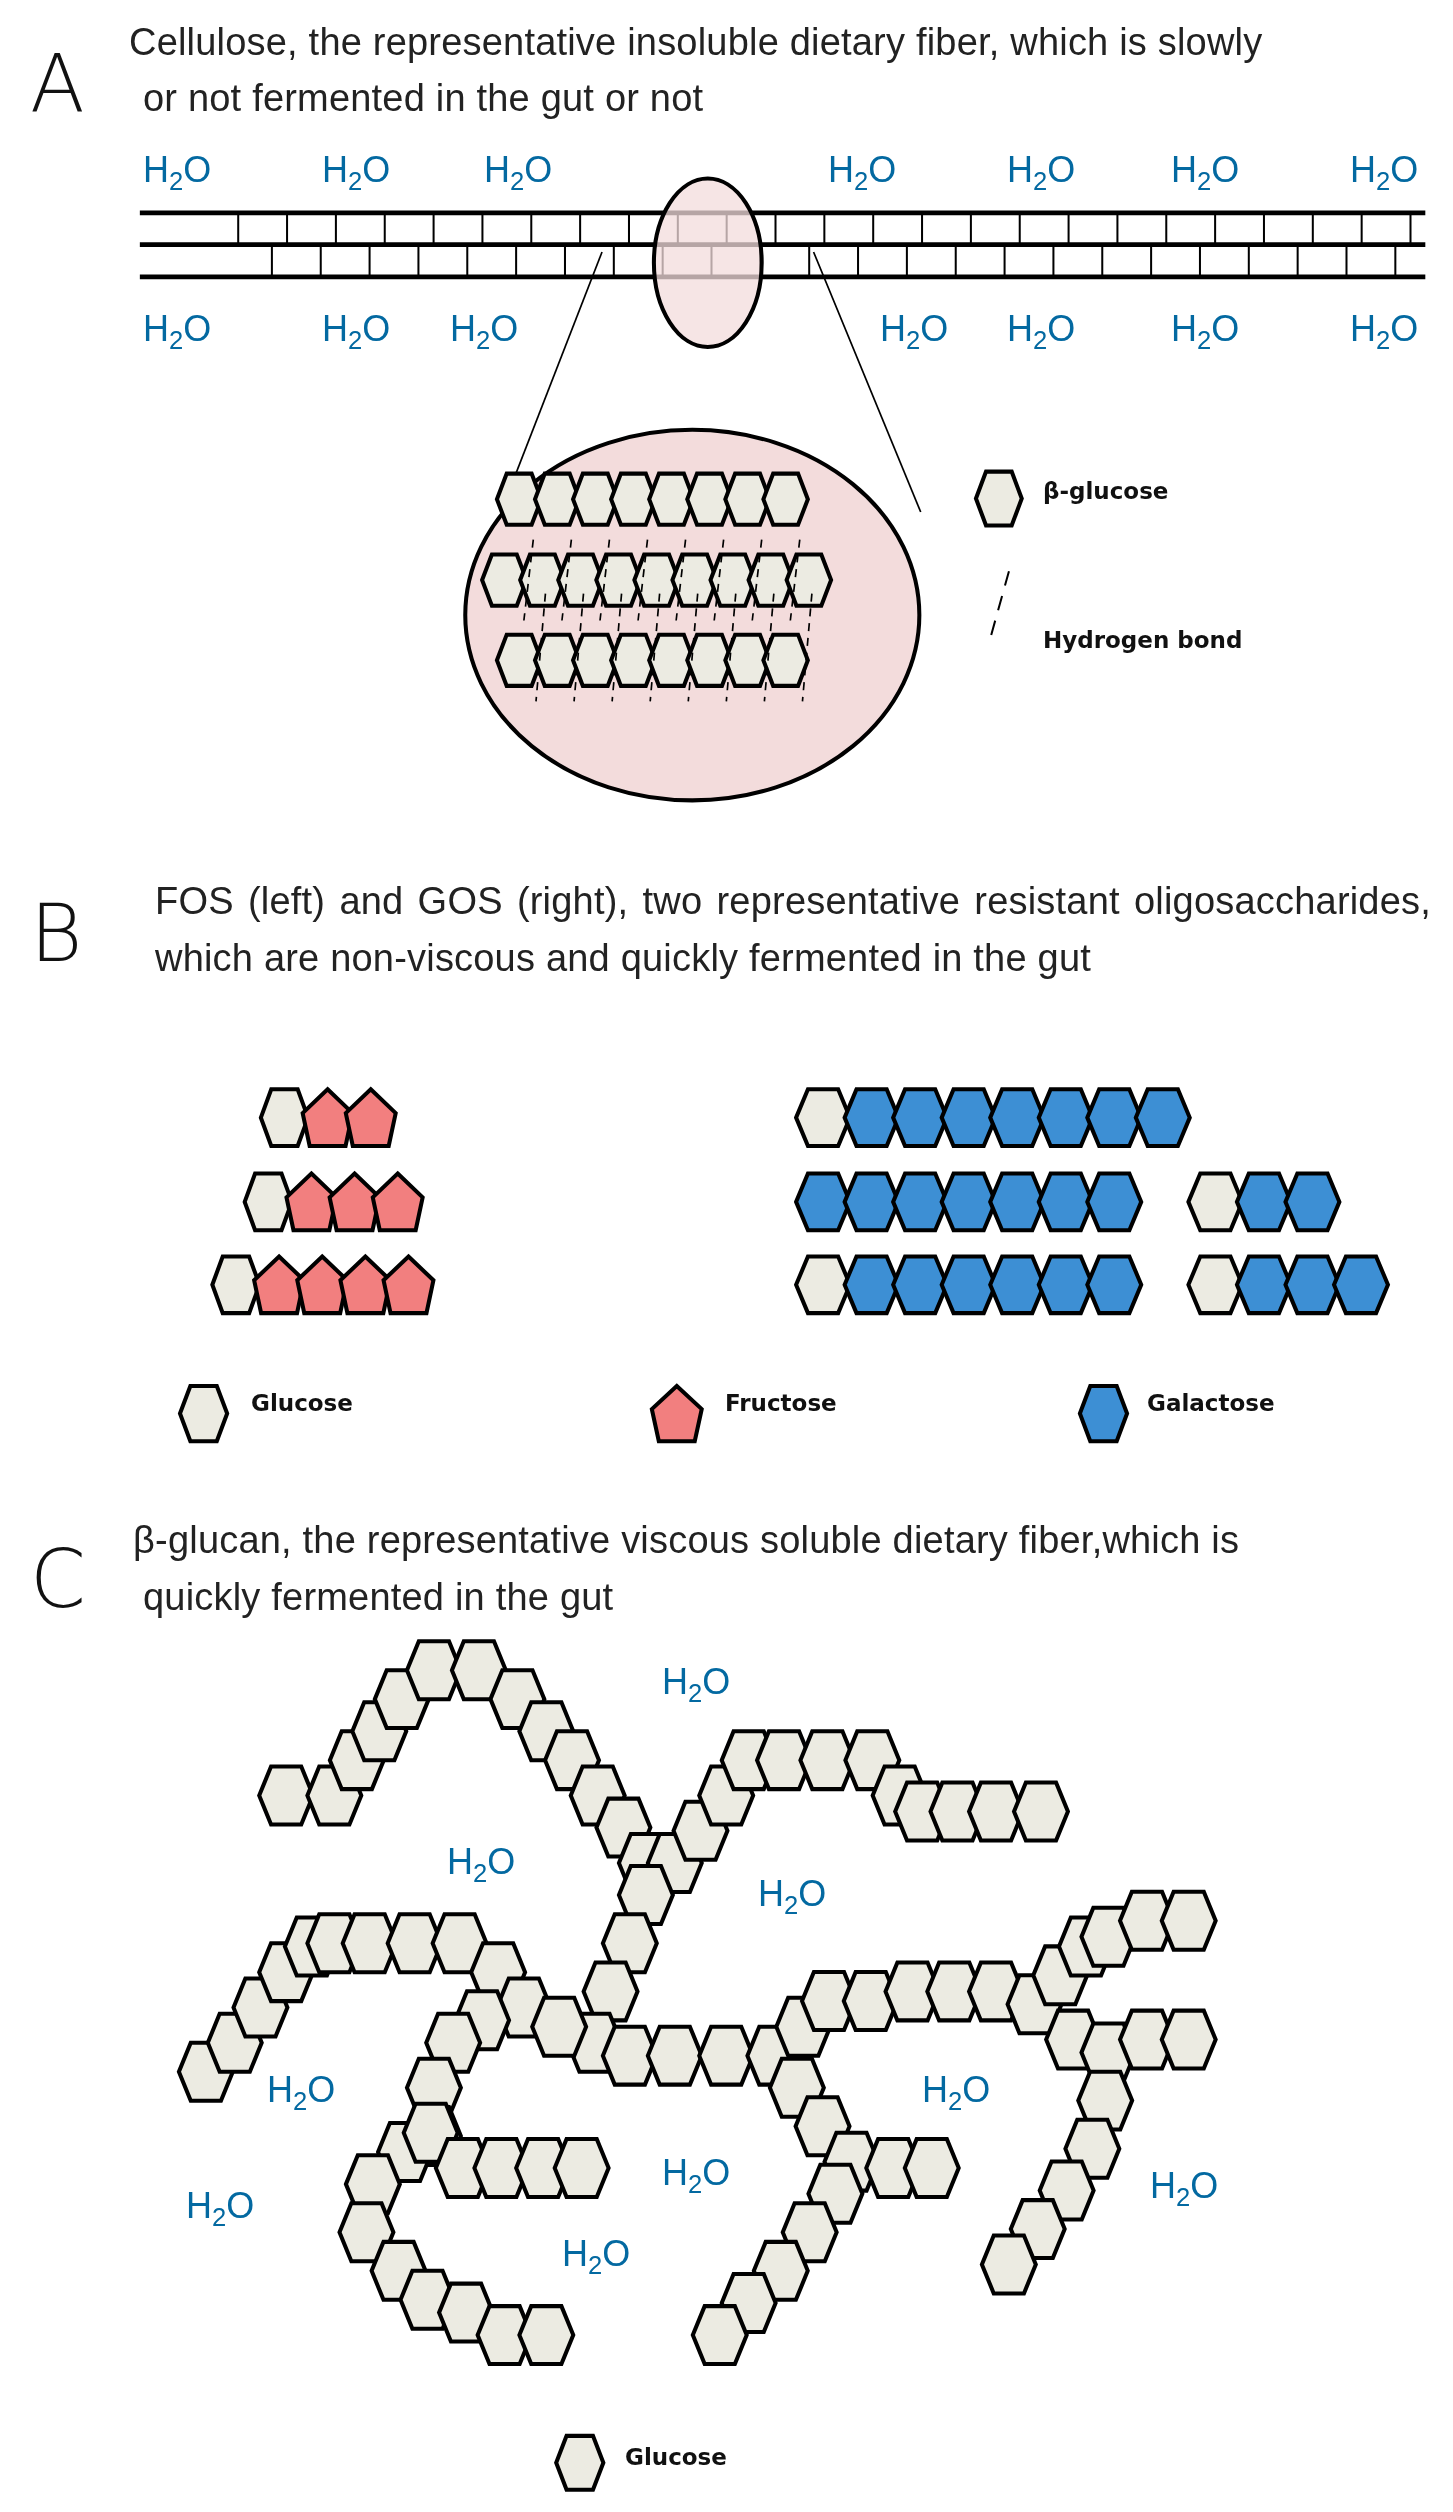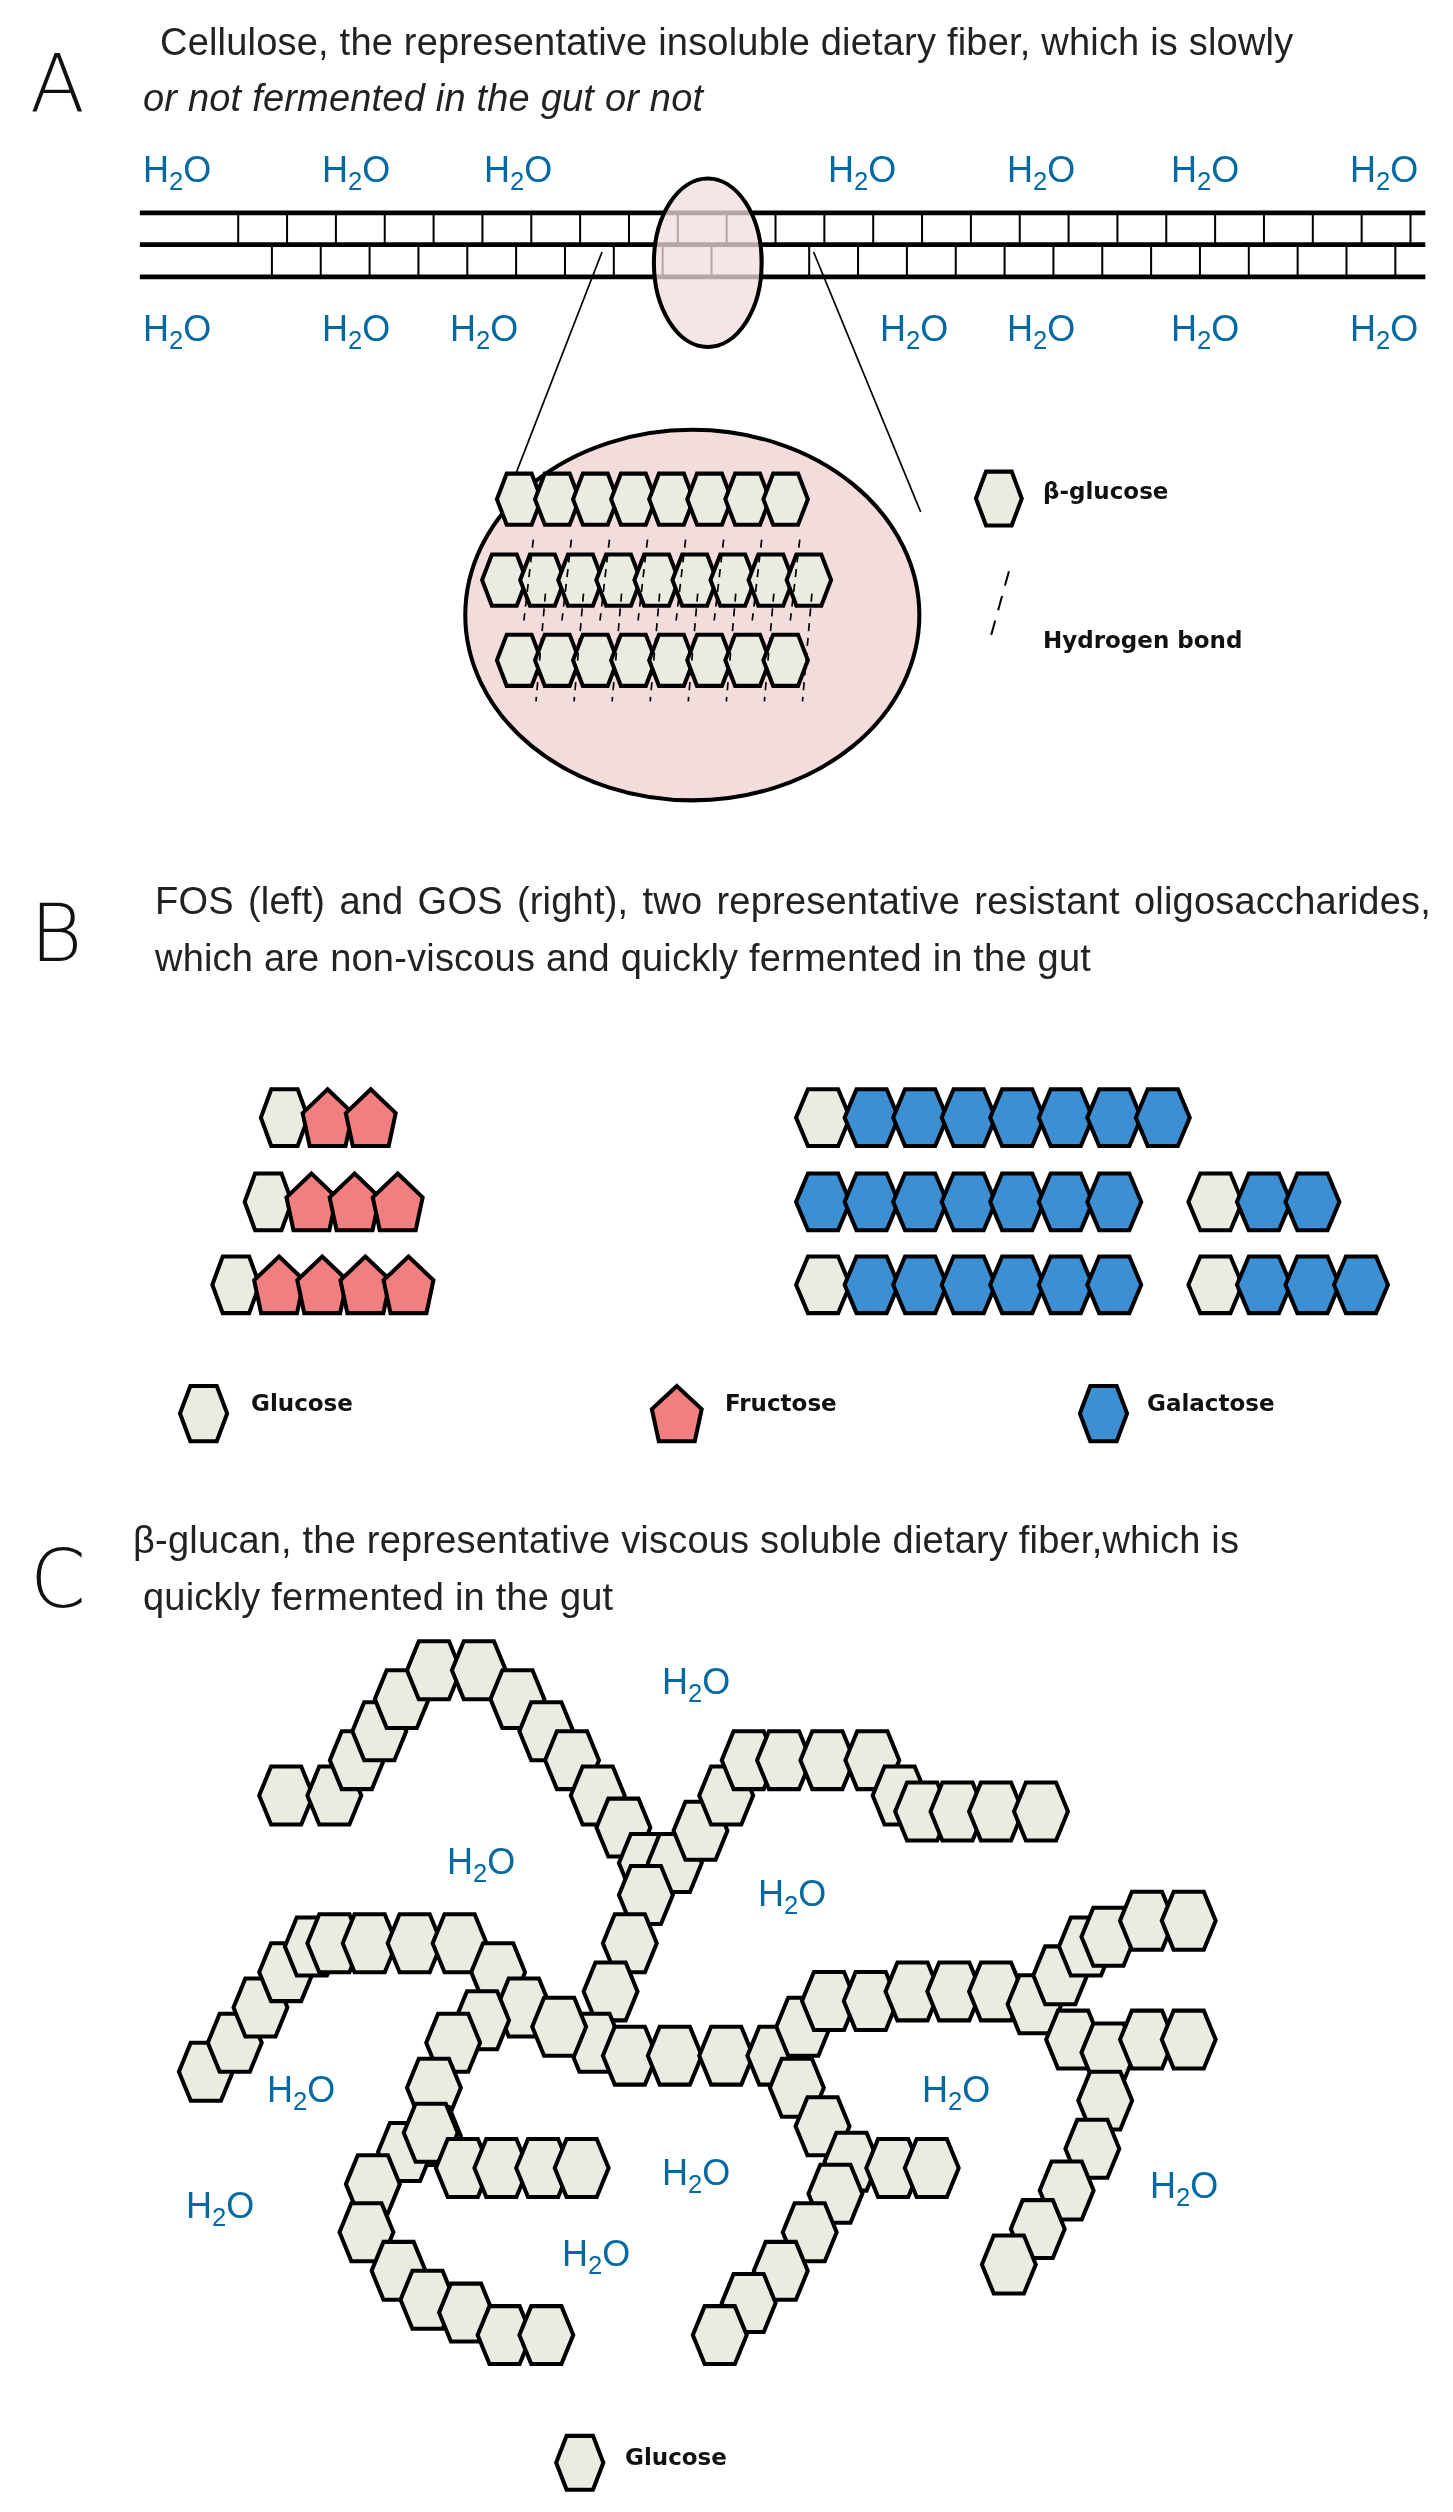--- a/index.html
+++ b/index.html
@@ -14,22 +14,22 @@
          color: #0369a1; line-height: 1; white-space: nowrap; }
   .h2o sub { font-size: 25.6px; vertical-align: -8px; }
   .legend-label { position: absolute; font-family: "DejaVu Sans", sans-serif; font-weight: bold;
                   font-size: 23px; color: #111; line-height: 1; white-space: nowrap; }
   svg.layer { position: absolute; left: 0; top: 0; overflow: visible; }
 </style>
 </head>
 <body>
 
 <div class="panel-letter" style="left:30px; top:44px;">A</div>
-<div class="caption" style="left:160px; top:13.5px; white-space:nowrap;text-align:right;">Cellulose, the representative insoluble dietary fiber, which is slowly</div>
-<div class="caption" style="left:143px; top:70px; white-space:nowrap;font-style:italic;">or not fermented  in the gut or not</div>
+<div class="caption" style="left:129px; top:13.5px; white-space:nowrap;text-align:right;">Cellulose, the representative insoluble dietary fiber, which is slowly</div>
+<div class="caption" style="left:143px; top:70px; white-space:nowrap;">or not fermented  in the gut or not</div>
 
 <div id="water-a">
     <div class="h2o" style="left: 143px; top: 152px;"><span>H</span><sub>2</sub><span>O</span></div>
     <div class="h2o" style="left: 322px; top: 152px;"><span>H</span><sub>2</sub><span>O</span></div>
     <div class="h2o" style="left: 484px; top: 152px;"><span>H</span><sub>2</sub><span>O</span></div>
     <div class="h2o" style="left: 828px; top: 152px;"><span>H</span><sub>2</sub><span>O</span></div>
     <div class="h2o" style="left: 1007px; top: 152px;"><span>H</span><sub>2</sub><span>O</span></div>
     <div class="h2o" style="left: 1171px; top: 152px;"><span>H</span><sub>2</sub><span>O</span></div>
     <div class="h2o" style="left: 1350px; top: 152px;"><span>H</span><sub>2</sub><span>O</span></div>
     <div class="h2o" style="left: 143px; top: 311px;"><span>H</span><sub>2</sub><span>O</span></div>

